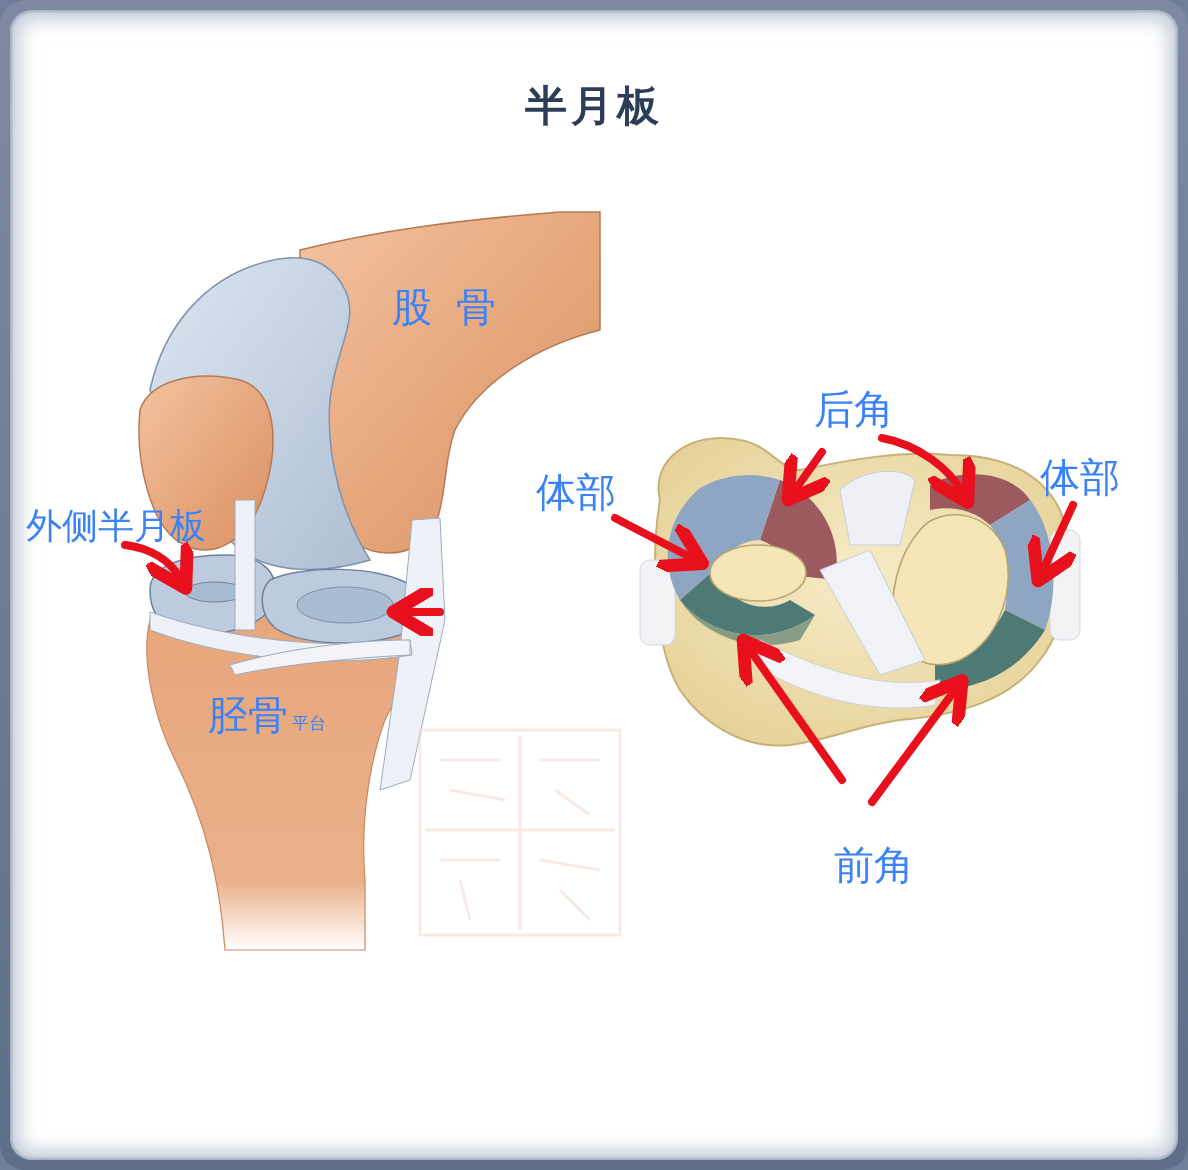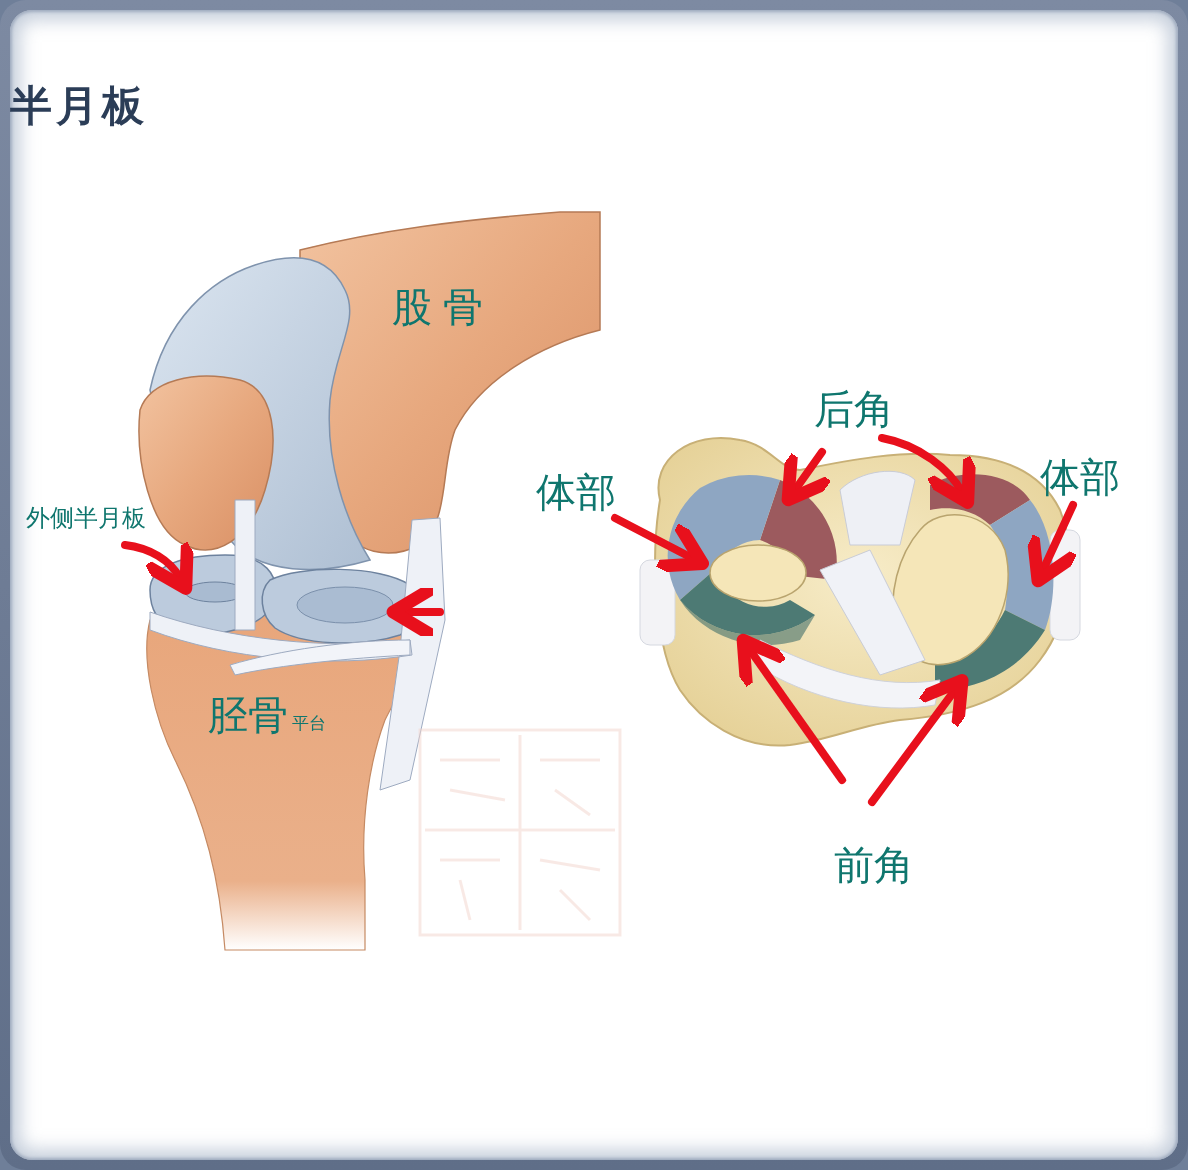--- a/index.html
+++ b/index.html
@@ -15,29 +15,29 @@
   }
   .canvas {
     position: absolute; left: 10px; top: 10px; width: 1168px; height: 1150px;
     border-radius: 22px;
     background: #ffffff;
     box-shadow: inset 0 0 18px 10px rgba(150,165,190,0.55), inset 0 0 3px 2px rgba(90,105,135,0.5);
     overflow: hidden;
   }
   .title {
     position: absolute; left: 0; width: 1168px; top: 68px;
-    text-align: left; font-size: 42px; font-weight: bold;
+    text-align: center; font-size: 42px; font-weight: bold;
     color: #2b3d57; letter-spacing: 4px;
   }
   svg.art { position: absolute; left: -10px; top: -10px; }
   .label {
-    position: absolute; color: #0f766e; font-size: 40px; white-space: nowrap;
-    font-family: Liberation Sans, sans-serif;
+    position: absolute; color: #3b82f6; font-size: 40px; white-space: nowrap;
+    font-family: Liberation Mono, monospace;
   }
-  .label.small { font-size: 24px; }
+  .label.small { font-size: 36px; }
   .sub { font-size: 17px; margin-left: 4px; }
 </style>
 </head>
 <body>
 
 <div class="frame">
   <div class="canvas">
 
     <div class="title">半月板</div>
 

